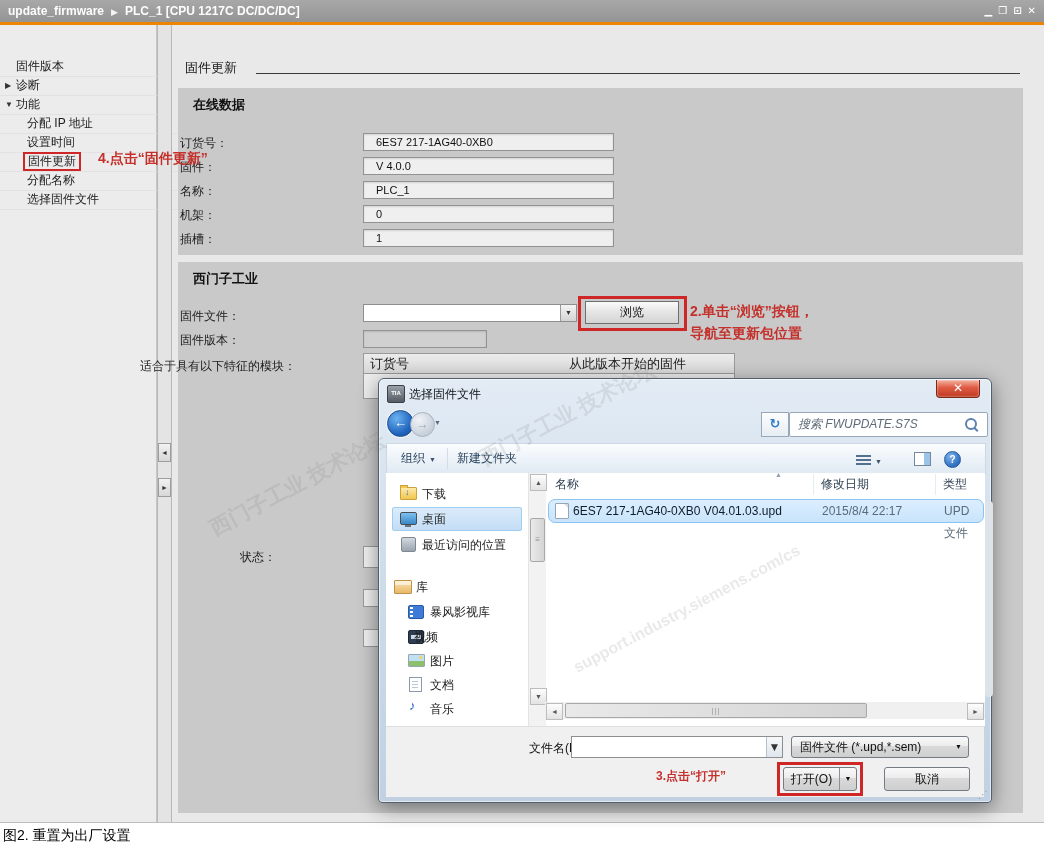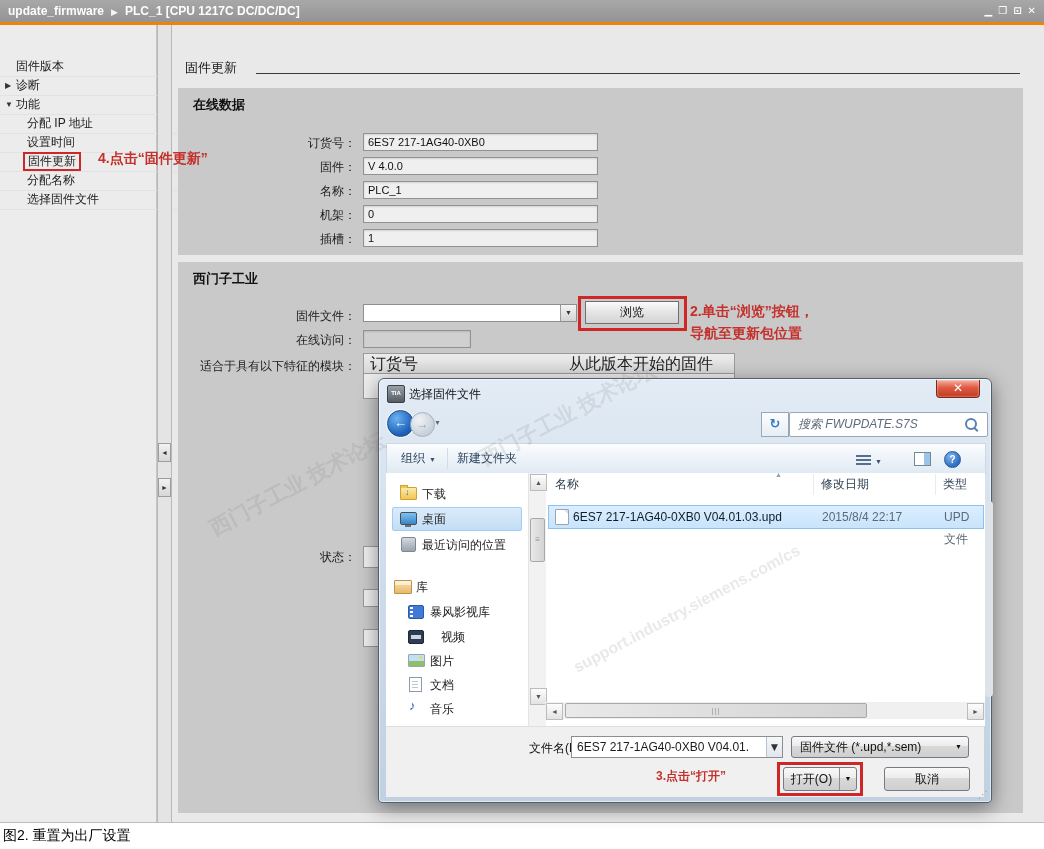--- a/index.html
+++ b/index.html
@@ -26,32 +26,32 @@
   .splitbtn{position:absolute;width:11px;height:17px;background:linear-gradient(#f2f2f2,#d7d7d7);
             border:1px solid #9d9d9d;font-size:7px;color:#333;text-align:center;line-height:17px}
 
   
   .pagetitle{left:185px;top:59px;font-size:13px;color:#1a1a1a}
   .titlerule{left:256px;top:73px;width:764px;height:0;border-top:1px solid #3c3c3c}
   .panel{background:#c9c9c9}
   .p1{left:178px;top:88px;width:845px;height:167px}
   .p2{left:178px;top:262px;width:845px;height:551px}
   .phead{position:absolute;left:15px;top:8px;font-size:13px;font-weight:bold;color:#111}
-  .flabel{position:absolute;width:176px;text-align:right;font-size:12px;color:#1c1c1c}
-  .tfield{position:absolute;height:16px;line-height:16px;padding:0 4px;font-size:11px;color:#111;
+  .flabel{position:absolute;width:176px;font-size:12px;color:#1c1c1c}
+  .tfield{position:absolute;height:16px;line-height:16px;padding:0 12px;font-size:11px;color:#111;
           background:#efefef;border:1px solid #929292;box-shadow:inset 0 1px 2px rgba(0,0,0,.12)}
   .combo-white{position:absolute;background:#fff;border:1px solid #8e8e8e;height:16px}
   .dd{position:absolute;right:0;top:0;bottom:0;width:15px;background:linear-gradient(#f4f4f4,#d4d4d4);
       border-left:1px solid #9a9a9a;text-align:center;font-size:7px;color:#333;line-height:16px}
   .btn-tia{position:absolute;background:linear-gradient(#fbfbfb,#e6e6e6 45%,#d4d4d4);border:1px solid #6f6f6f;
            font-size:12px;color:#111;text-align:center}
   .redframe{position:absolute;border:3px solid #cf2727}
   .annot{position:absolute;color:#c4302b;font-size:14px;font-weight:bold;white-space:nowrap}
   .thead{position:absolute;background:linear-gradient(#ececec,#d8d8d8);border:1px solid #9a9a9a;
-         height:19px;line-height:19px;font-size:16px;color:#222}
+         height:19px;line-height:19px;font-size:13px;color:#222}
   .thead .c1{position:absolute;left:6px}.thead .c2{position:absolute;left:205px}
   .partbox{position:absolute;background:#efefef;border:1px solid #9a9a9a}
 
   
   .dlg{left:378px;top:378px;width:612px;height:423px;z-index:10;border:1px solid #50606e;border-radius:6px 6px 4px 4px;
        background:linear-gradient(180deg,#e3ecf5 0%,#cfdcea 45%,#c1d1e1 100%);
        box-shadow:0 5px 20px rgba(0,0,0,.45), inset 0 0 0 1px rgba(255,255,255,.55)}
   .dlg *{font-size:12px}
   .dtitle{position:absolute;left:30px;top:7px;color:#101418}
   .dclose{position:absolute;right:11px;top:1px;width:42px;height:17px;border:1px solid #7e2817;border-top:none;
@@ -79,22 +79,22 @@
              background:linear-gradient(#dcebfa,#c3ddf5)}
   .vscroll{position:absolute;left:142px;top:0;width:17px;height:253px;background:#f2f2f2;border-left:1px solid #e4e4e4}
   .sbtn{position:absolute;left:1px;width:15px;height:15px;background:linear-gradient(#fdfdfd,#e3e3e3);
         border:1px solid #bcbcbc;font-size:7px;color:#555;text-align:center;line-height:15px}
   .sthumb{position:absolute;background:linear-gradient(90deg,#e9e9e9,#d4d4d4);border:1px solid #a8a8a8;border-radius:2px;
           color:#909090;text-align:center}
   .flist{position:absolute;left:159px;top:0;width:448px;height:253px}
   .fcol{position:absolute;top:0;height:23px;line-height:23px;color:#2c3e50}
   .colsep{position:absolute;top:1px;width:1px;height:21px;background:#e4ecf4}
   .sortarr{position:absolute;left:230px;top:-2px;font-size:7px;color:#8fa0b2}
-  .frow{position:absolute;left:3px;top:32px;width:434px;height:22px;line-height:22px;
-        background:linear-gradient(#dceeff,#c8e4fb);border:1px solid #8ac2f0;border-radius:0;color:#0f1d2a}
+  .frow{position:absolute;left:3px;top:26px;width:434px;height:22px;line-height:22px;
+        background:linear-gradient(#dceeff,#c8e4fb);border:1px solid #8ac2f0;border-radius:7px;color:#0f1d2a}
   .frow span{position:absolute;top:0}
   .hscroll{position:absolute;left:0;top:229px;width:440px;height:17px;background:#f0f0f0}
   .listvs{position:absolute;left:440px;top:28px;width:8px;height:196px;background:#dde3e9;border-radius:4px}
   .dbottom{position:absolute;left:7px;top:347px;width:598px;height:70px;background:#f0f0f0;border-top:1px solid #dfdfdf}
   .btn-w7{position:absolute;background:linear-gradient(#f9f9f9,#ececec 45%,#d9d9d9 46%,#cfcfcf);
           border:1px solid #747b84;border-radius:3px;color:#111;text-align:center;line-height:22px}
   .grip{position:absolute;right:3px;bottom:2px;color:#9aa5ae;font-size:10px}
 
   
   .wm{position:absolute;z-index:30;color:rgba(125,125,125,.17);font-size:21px;font-weight:bold;
@@ -191,21 +191,21 @@
   </div>
   <div class="abs flabel" style="left:180px;top:308px">固件文件：</div>
   <div class="abs combo-white" style="left:363px;top:304px;width:212px">
     <span style="padding-left:4px;line-height:16px"></span>
     <span class="dd">▼</span>
   </div>
   <div class="abs btn-tia" style="left:585px;top:301px;width:92px;height:21px;line-height:21px">浏览</div>
   <div class="abs redframe" style="left:578px;top:296px;width:103px;height:29px;z-index:5"></div>
   <div class="abs annot" style="left:690px;top:303px">2.单击“浏览”按钮，</div>
   <div class="abs annot" style="left:690px;top:325px">导航至更新包位置</div>
-  <div class="abs flabel" style="left:180px;top:332px">在线访问：</div>
+  <div class="abs flabel" style="left:180px;top:332px">固件版本：</div>
   <div class="abs tfield" style="left:363px;top:330px;width:98px;background:#d0d0d0"></div>
   <div class="abs flabel" style="left:140px;top:358px;width:216px">适合于具有以下特征的模块：</div>
   <div class="abs thead" style="left:363px;top:353px;width:370px">
     <span class="c1">订货号</span>
     <span class="c2">从此版本开始的固件</span>
   </div>
   <div class="abs partbox" style="left:363px;top:374px;width:370px;height:24px;border-top:none;background:#ededed"></div>
   <div class="abs flabel" style="left:240px;top:549px;width:116px">状态：</div>
   <div class="abs partbox" style="left:363px;top:546px;width:40px;height:20px"></div>
   <div class="abs partbox" style="left:363px;top:589px;width:40px;height:16px"></div>
@@ -256,21 +256,21 @@
       <div class="place" style="top:103px">
           <span class="pic ic ic-lib" style="left:8px"></span>
           <span class="ptxt" style="left:30px">库</span>
         </div>
       <div class="place" style="top:128px">
           <span class="pic ic ic-filmblue" style="left:22px"></span>
           <span class="ptxt" style="left:44px">暴风影视库</span>
         </div>
       <div class="place" style="top:153px">
           <span class="pic ic ic-filmdark" style="left:22px"></span>
-          <span class="ptxt" style="left:55px">视频</span>
+          <span class="ptxt" style="left:28px">视频</span>
         </div>
       <div class="place" style="top:177px">
           <span class="pic ic ic-pic" style="left:22px"></span>
           <span class="ptxt" style="left:44px">图片</span>
         </div>
       <div class="place" style="top:201px">
           <span class="pic ic ic-doc" style="left:23px;top:3px"></span>
           <span class="ptxt" style="left:44px">文档</span>
         </div>
       <div class="place" style="top:225px">
@@ -305,21 +305,20 @@
           <div class="sbtn" style="left:1px;top:1px">◄</div>
           <div class="sthumb" style="left:20px;top:1px;width:300px;height:13px;line-height:13px;font-size:7px;letter-spacing:1px">|||</div>
           <div class="sbtn" style="right:1px;top:1px;left:auto">►</div>
         </div>
       </div>
     </div>
 
     <div class="dbottom"></div>
     <div class="abs" style="left:150px;top:361px;color:#111">文件名(N):</div>
     <div class="abs combo-white" style="left:192px;top:357px;width:210px;height:20px">
-      <span style="position:absolute;left:5px;top:0;right:18px;line-height:20px;white-space:nowrap;overflow:hidden">6ES7 217-1AG40-0XB0 V04.01.</span>
       <span class="dd" style="line-height:20px;background:linear-gradient(#f6f8fa,#dfe6ee);border-left:1px solid #b8c2cc">▼</span>
     </div>
     <div class="abs btn-w7" style="left:412px;top:357px;width:176px;height:20px;line-height:20px;text-align:left">
       <span style="padding-left:8px">固件文件 (*.upd,*.sem)</span>
       <span style="position:absolute;right:6px;top:0;font-size:7px">▼</span>
     </div>
     <div class="abs annot" style="left:277px;top:389px">3.点击“打开”</div>
     <div class="abs btn-w7" style="left:404px;top:388px;width:72px;height:22px">
       <span style="position:absolute;left:0;right:17px;top:0">打开(O)</span>
       <span style="position:absolute;right:0;top:0;bottom:0;width:16px;border-left:1px solid #8a919a;font-size:7px">▼</span>

